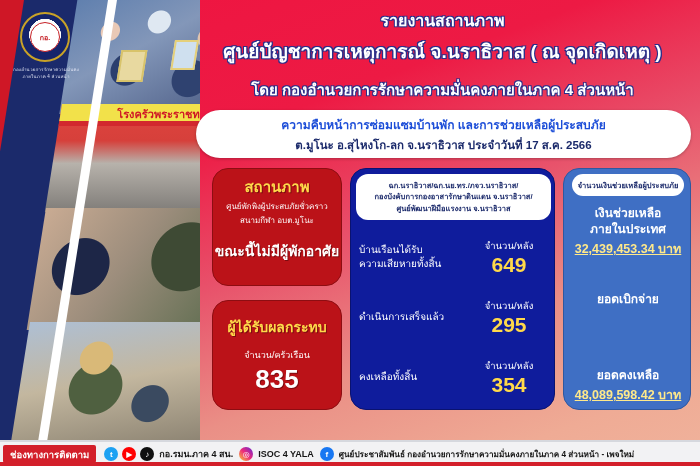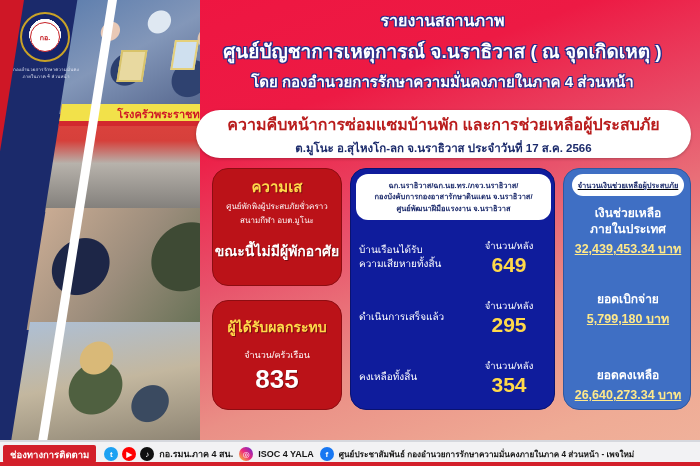--- a/index.html
+++ b/index.html
@@ -117,30 +117,30 @@
       radial-gradient(circle at 70% 68%, #3a4a60 0 18px, transparent 19px),
       linear-gradient(170deg,#aebfd4 0%, #c3b79f 48%, #8d8473 100%);
   }
 
   
   .header { position: absolute; left: 190px; top: 8px; width: 505px; text-align: center; }
   .h-line1 { font-size: 16px; font-weight: bold; color:#ffffff;
              text-shadow: 1px 1px 0 #2a2f8a, -1px 1px 0 #2a2f8a, 1px -1px 0 #2a2f8a, -1px -1px 0 #2a2f8a; }
   .h-line2 { font-size: 19px; font-weight: bold; color:#ffffff; margin-top: 3px;
              text-shadow: 1.2px 1.2px 0 #2a2f8a, -1.2px 1.2px 0 #2a2f8a, 1.2px -1.2px 0 #2a2f8a, -1.2px -1.2px 0 #2a2f8a; }
-  .h-line3 { font-size: 15px; font-weight: bold; color:#ffffff; margin-top: 4px;
+  .h-line3 { font-size: 15px; font-weight: bold; color:#ffffff; margin-top: 12px;
              text-shadow: 1px 1px 0 #2a2f8a, -1px 1px 0 #2a2f8a, 1px -1px 0 #2a2f8a, -1px -1px 0 #2a2f8a; }
 
   .subtitle-pill {
     position:absolute; left:196px; top:110px; width:495px; height:48px;
     background:#ffffff; border-radius:26px;
     display:flex; flex-direction:column; align-items:center; justify-content:center;
     box-shadow: 0 1px 3px rgba(0,0,0,.25);
   }
-  .sub-1 { font-size: 16px; font-weight:bold; color:#b91c1c; }
+  .sub-1 { font-size: 12px; font-weight:bold; color:#1d4ed8; }
   .sub-2 { font-size: 11.5px; font-weight:bold; color:#1b2a6b; margin-top:2px; }
 
   
   .panel { position:absolute; border-radius:16px; }
 
   .panel-status {
     left:212px; top:168px; width:130px; height:118px;
     background:#bb1218; border:1px solid #8d0d12;
     display:flex; flex-direction:column; align-items:center; padding-top:6px;
   }
@@ -178,21 +178,21 @@
   .drow-unit { font-size:9.5px; color:#ffffff; }
   .drow-num { font-size:21px; font-weight:bold; color:#ffd94a; line-height:1.1; }
 
   .panel-money {
     left:563px; top:168px; width:128px; height:242px;
     background:#3f6fc4; border:1px solid #2f589f;
   }
   .money-pill {
     position:absolute; left:8px; top:5px; width:112px; height:22px;
     background:#ffffff; border-radius:11px;
-    display:flex; align-items:center; justify-content:center;text-decoration:underline;
+    display:flex; align-items:center; justify-content:center;
   }
   .money-pill span { font-size:7.5px; font-weight:bold; color:#1b2a6b; }
   .money-block { position:absolute; left:0; width:128px; text-align:center; }
   .money-b1 { top:36px; } .money-b2 { top:122px; } .money-b3 { top:182px;margin-top:16px; }
   .money-label { font-size:12px; font-weight:bold; color:#ffffff; line-height:1.35; }
   .money-amount { font-size:12.5px; font-weight:bold; color:#ffe98a; margin-top:2px;text-decoration:underline; }
 
   
   .footer {
     position:absolute; left:0; bottom:0; width:700px; height:26px;
@@ -254,21 +254,21 @@
     <div class="h-line2">ศูนย์บัญชาการเหตุการณ์ จ.นราธิวาส ( ณ จุดเกิดเหตุ )</div>
     <div class="h-line3">โดย กองอำนวยการรักษาความมั่นคงภายในภาค 4 ส่วนหน้า</div>
   </div>
 
   <div class="subtitle-pill">
     <div class="sub-1">ความคืบหน้าการซ่อมแซมบ้านพัก และการช่วยเหลือผู้ประสบภัย</div>
     <div class="sub-2">ต.มูโนะ อ.สุไหงโก-ลก จ.นราธิวาส ประจำวันที่ 17 ส.ค. 2566</div>
   </div>
 
   <div class="panel panel-status">
-    <div class="p-title-yellow">ความเส</div>
+    <div class="p-title-yellow">สถานภาพ</div>
     <div class="p-sub">ศูนย์พักพิงผู้ประสบภัยชั่วคราว</div>
     <div class="p-sub">สนามกีฬา อบต.มูโนะ</div>
     <div class="p-big-white">ขณะนี้ไม่มีผู้พักอาศัย</div>
   </div>
 
   <div class="panel panel-impact">
     <div class="impact-title">ผู้ได้รับผลกระทบ</div>
     <div class="impact-label">จำนวน/ครัวเรือน</div>
     <div class="impact-num">835</div>
   </div>
@@ -321,26 +321,25 @@
     </div>
 
     <div class="money-block money-b1">
       <div class="money-label">เงินช่วยเหลือ</div>
       <div class="money-label">ภายในประเทศ</div>
       <div class="money-amount">32,439,453.34 บาท</div>
     </div>
 
     <div class="money-block money-b2">
       <div class="money-label">ยอดเบิกจ่าย</div>
-      <div class="money-amount">5,799,180 บาท</div>
     </div>
 
     <div class="money-block money-b3">
       <div class="money-label">ยอดคงเหลือ</div>
-      <div class="money-amount">26,640,273.34 บาท</div>
+      <div class="money-amount">48,089,598.42 บาท</div>
     </div>
   </div>
 
   <div class="footer">
     <div class="footer-tag">ช่องทางการติดตาม</div>
     <div class="f-gap"></div>
 
     <div class="soc soc-tw">t</div>
     <div class="soc soc-yt">▶</div>
     <div class="soc soc-tk">♪</div>

